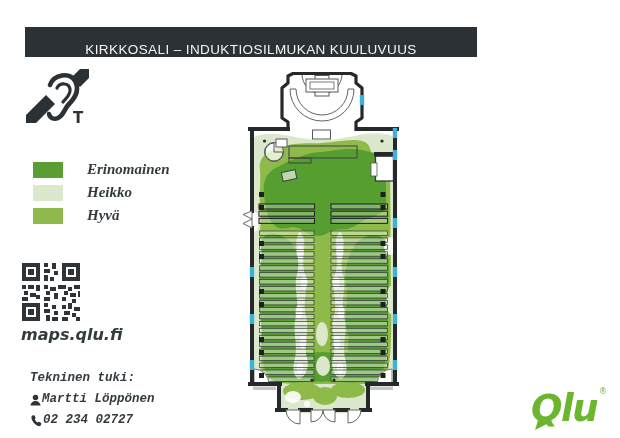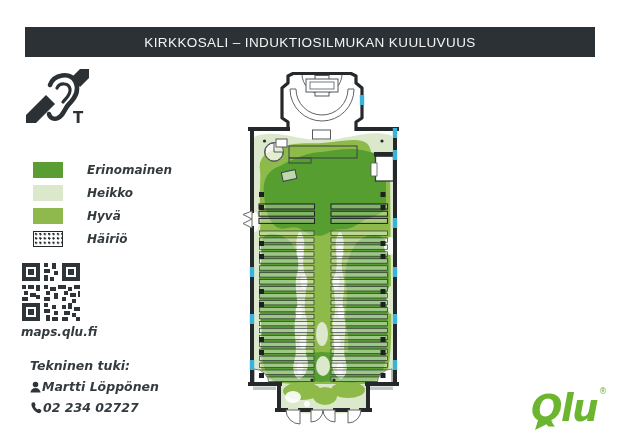--- a/index.html
+++ b/index.html
@@ -1,37 +1,37 @@
 <!DOCTYPE html>
 <html><head>
 <meta charset="utf-8">
 <style>
   html,body{margin:0;padding:0;background:#fff;}
   .stage{position:relative;width:620px;height:438px;background:#ffffff;overflow:hidden;
          font-family:"DejaVu Sans","Liberation Sans",sans-serif;color:#343b3f;}
   
-  .titlebar{position:absolute;left:25px;top:27px;width:570px;height:30px;background:#2b3134;
-            display:flex;align-items:center;justify-content:center;}
+  .titlebar{position:absolute;left:25px;top:27px;width:452px;height:30px;background:#2b3134;
+            display:flex;align-items:flex-end;justify-content:center;}
   .titlebar span{color:#f4f4f4;font-size:13.5px;letter-spacing:.4px;font-family:"Liberation Sans",sans-serif;}
   
   .ear{position:absolute;left:24px;top:67px;}
   .legend{position:absolute;left:33px;top:158px;}
   .legend-row{display:flex;align-items:center;height:23px;}
   .sw{width:30px;height:16px;margin-right:24px;box-sizing:border-box;}
   .sw-0{background:#5a9e33;}
   .sw-1{background:#8fb94c;}
   .sw-2{background:#dce8cc;}
   .sw-3{background:#fff;border:1.4px solid #23282a;
         background-image:radial-gradient(circle at 2px 2px,#23282a 1.05px,rgba(0,0,0,0) 1.3px);
         background-size:4.4px 4.4px;}
   .legend-row b, .cap, .sup{font-style:italic;font-weight:bold;}
-  .legend-row b{font-size:12px;}
+  .legend-row b{font-size:15px;font-family:Liberation Serif, serif;}
   .qr{position:absolute;left:20px;top:261px;}
-  .cap{position:absolute;left:21px;top:325px;font-size:12px;}
-  .support{position:absolute;left:30px;top:355px;}
+  .cap{position:absolute;left:21px;top:325px;font-size:16px;}
+  .support{position:absolute;left:30px;top:368px;font-family:Liberation Mono, monospace;}
   .sup{font-size:12.5px;line-height:21px;display:block;}
   .srow{display:flex;align-items:center;gap:1px;height:21px;}
   .srow .sup{display:inline;}
   .logo{position:absolute;left:527px;top:381px;}
   .plan{position:absolute;left:230px;top:62px;}
 </style>
 </head>
 <body>
 
 <div class="stage">
@@ -57,24 +57,20 @@
       <div class="sw sw-0"></div>
       <b>Erinomainen</b>
     </div>
     <div class="legend-row">
       <div class="sw sw-2"></div>
       <b>Heikko</b>
     </div>
     <div class="legend-row">
       <div class="sw sw-1"></div>
       <b>Hyvä</b>
-    </div>
-    <div class="legend-row">
-      <div class="sw sw-3"></div>
-      <b>Häiriö</b>
     </div>
   </div>
 
   <svg class="qr" width="62" height="62" viewBox="0 0 31 31" shape-rendering="crispEdges">
     <rect width="31" height="31" fill="#fff"></rect>
     <g fill="#2e3437">
       <path d="M1,1h9v9h-9z M3,3v5h5v-5z" fill-rule="evenodd"></path>
       <path d="M21,1h9v9h-9z M23,3v5h5v-5z" fill-rule="evenodd"></path>
       <path d="M1,21h9v9h-9z M3,23v5h5v-5z" fill-rule="evenodd"></path>
       <rect x="4" y="4" width="3" height="3"></rect>

